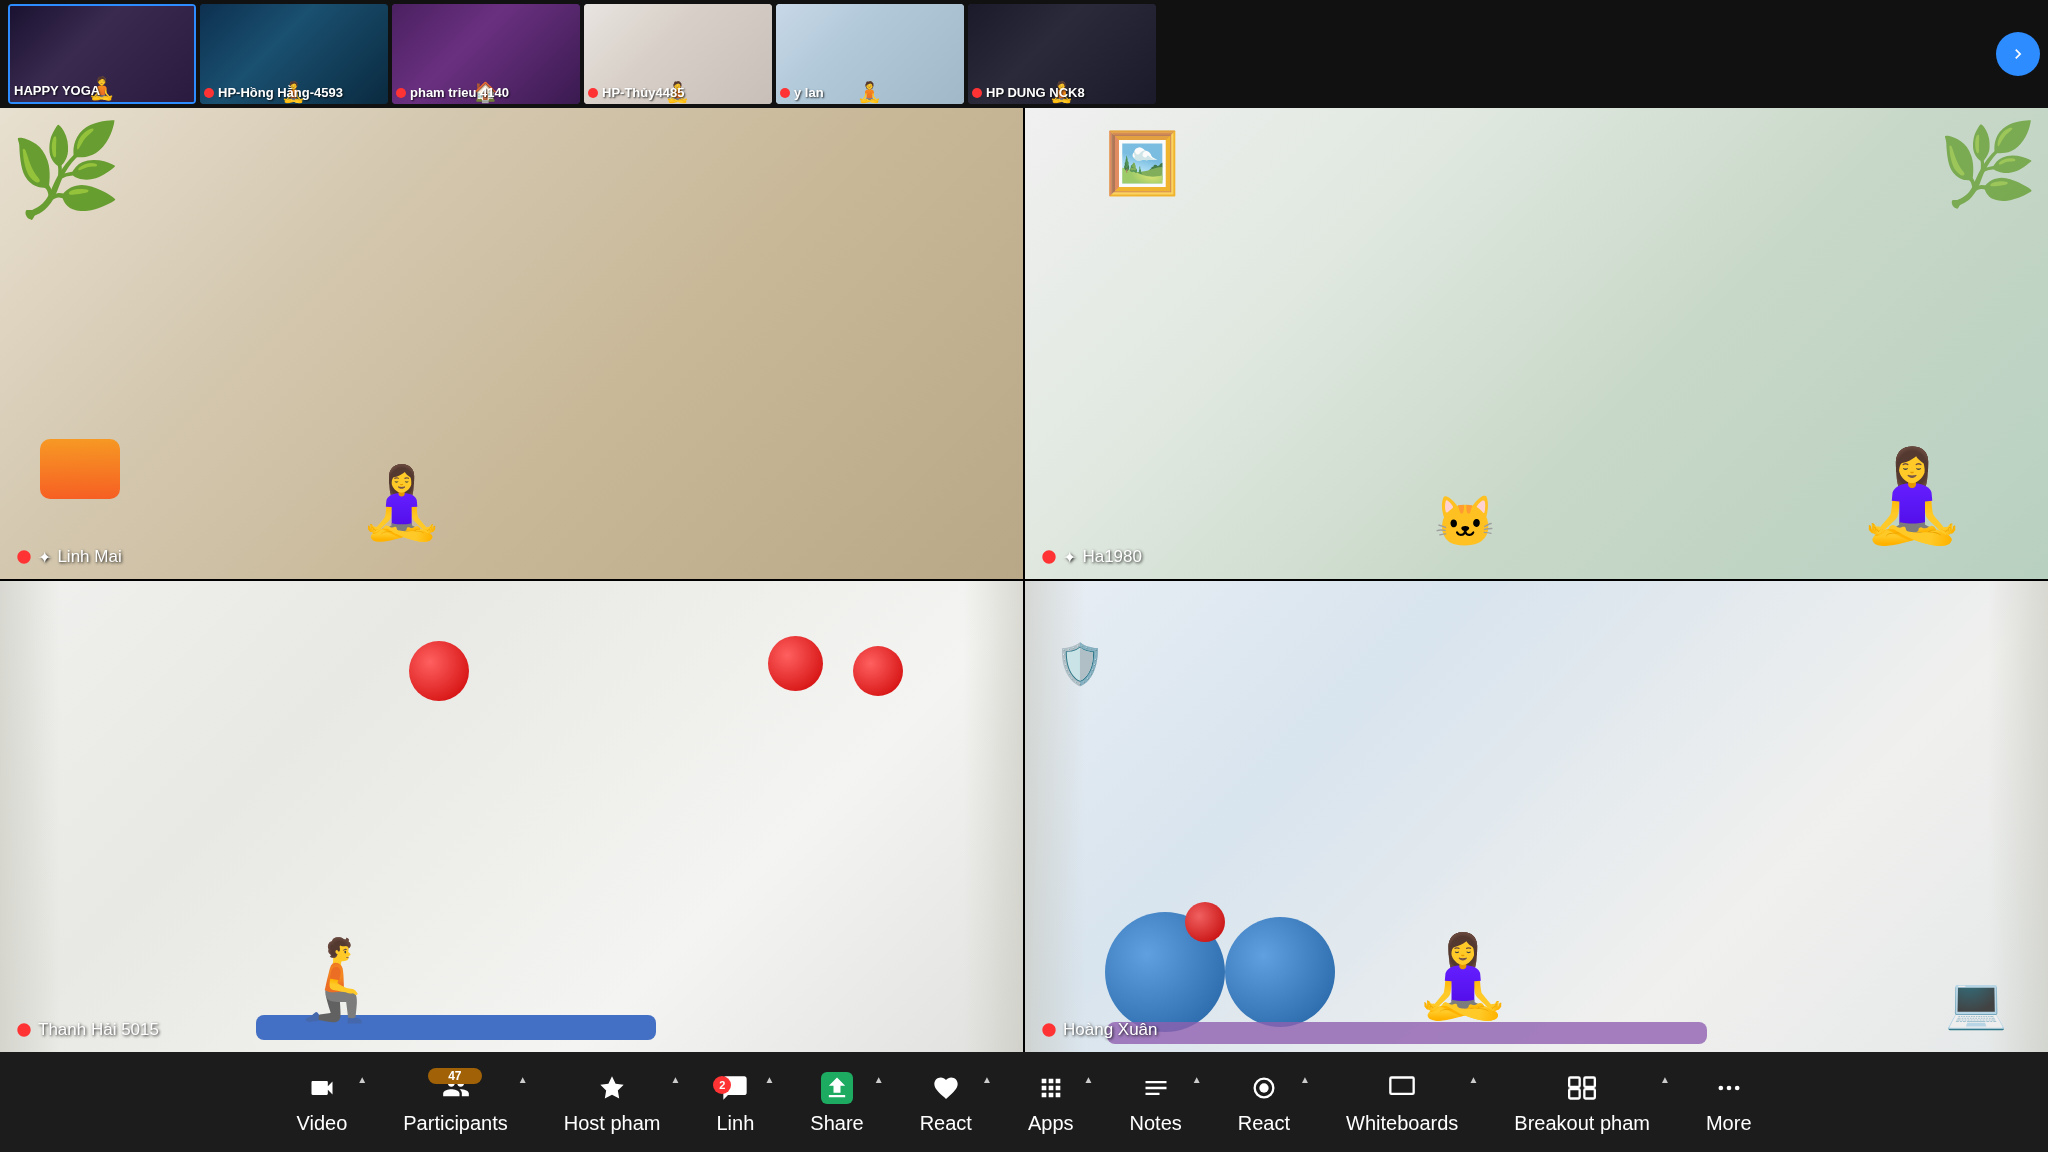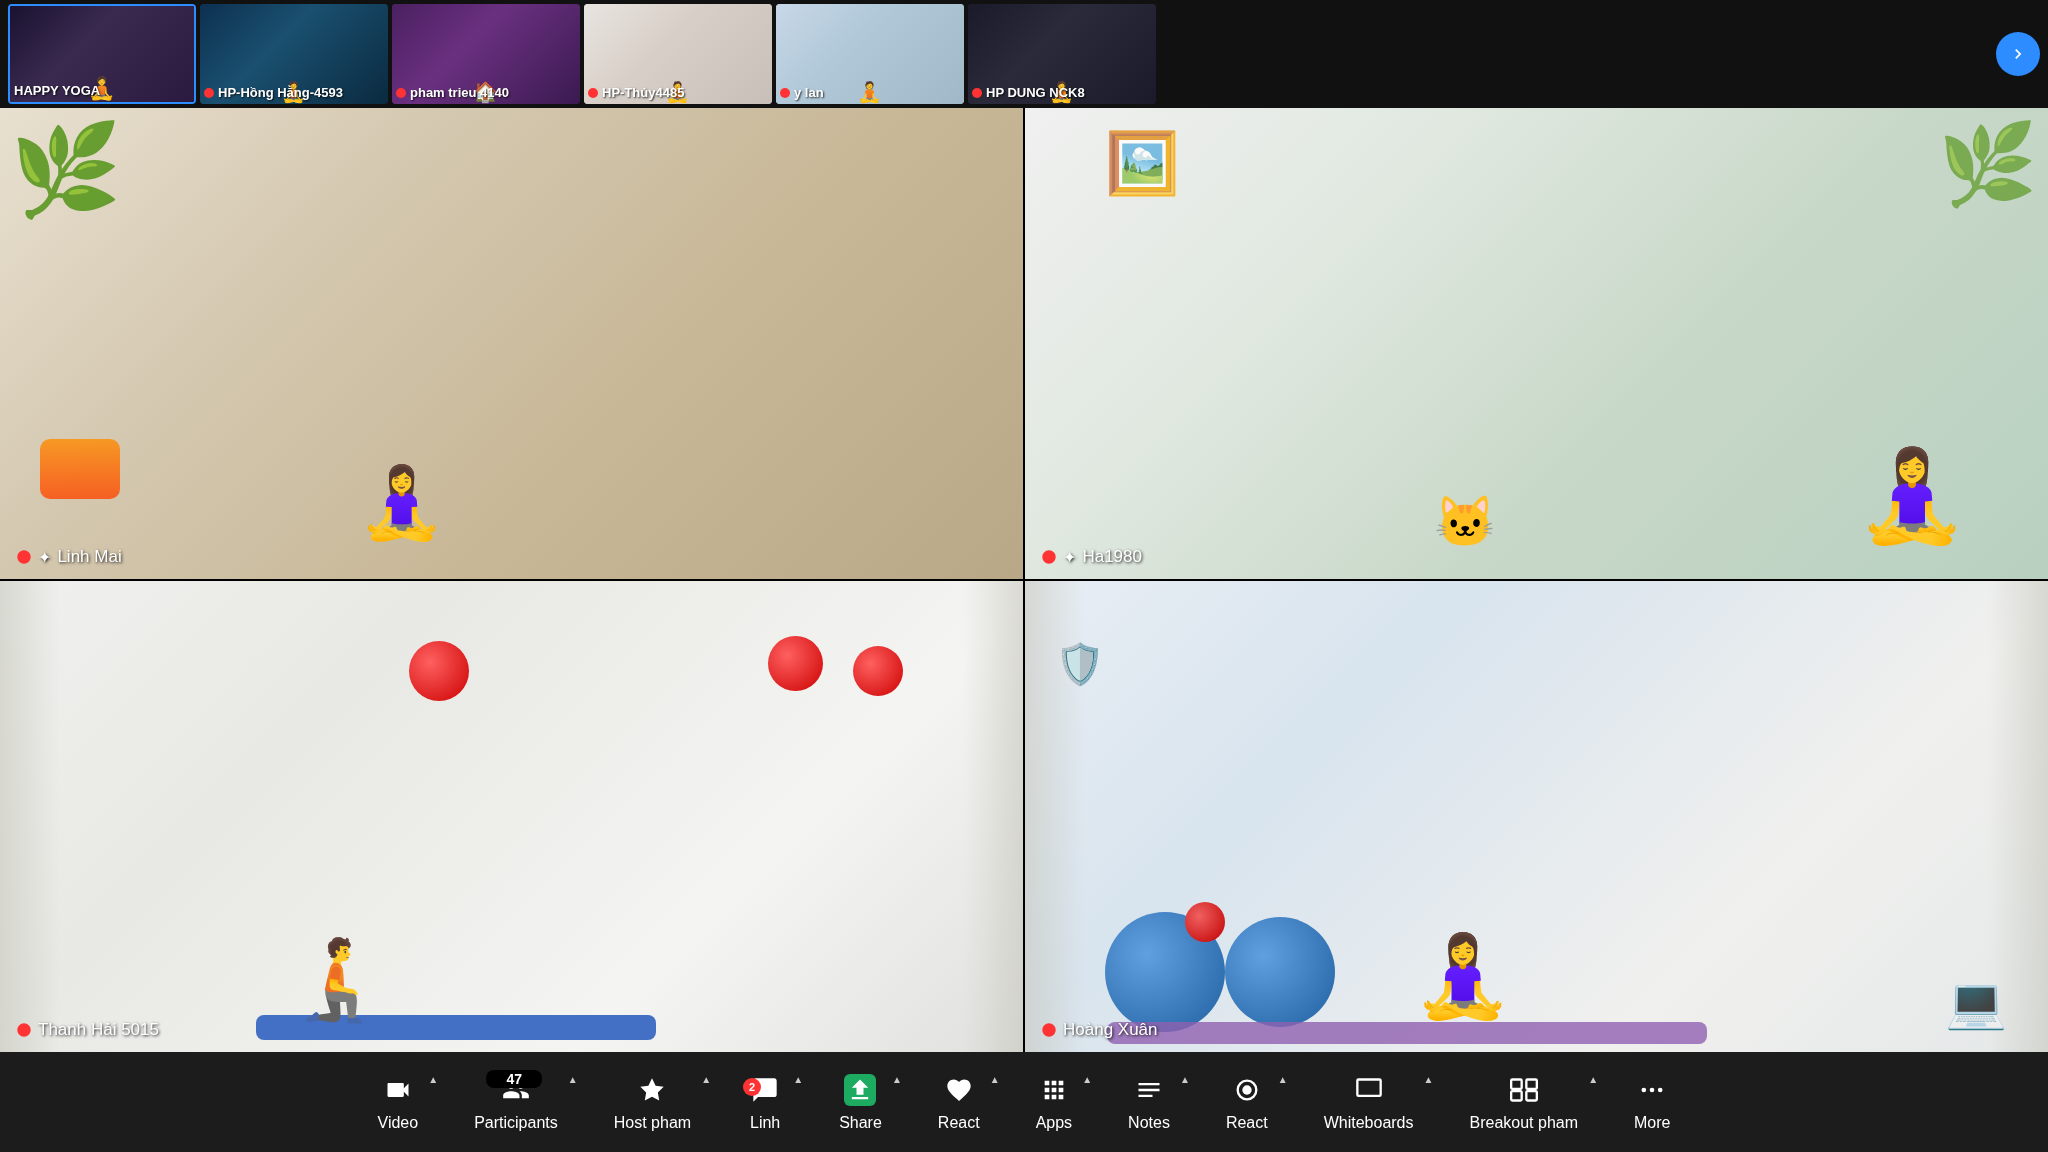--- a/index.html
+++ b/index.html
@@ -209,21 +209,21 @@
       display: flex;
       align-items: center;
       justify-content: center;
     }
     .tool-icon svg {
       fill: #fff;
       width: 28px;
       height: 28px;
     }
     .tool-label {
-      font-size: 16px;
+      font-size: 20px;
       color: #fff;
       white-space: nowrap;
     }
 
     .tool-btn .caret {
       position: absolute;
       top: 12px;
       right: 8px;
       font-size: 10px;
       color: #ccc;
@@ -466,21 +466,21 @@
     </div>
     <span class="caret">▲</span>
     <span class="tool-label">Video</span>
   </div>
 
   <div class="tool-btn">
     <div class="tool-icon" style="position:relative;">
       <svg viewBox="0 0 24 24">
         <path d="M16 11c1.66 0 2.99-1.34 2.99-3S17.66 5 16 5c-1.66 0-3 1.34-3 3s1.34 3 3 3zm-8 0c1.66 0 2.99-1.34 2.99-3S9.66 5 8 5C6.34 5 5 6.34 5 8s1.34 3 3 3zm0 2c-2.33 0-7 1.17-7 3.5V19h14v-2.5c0-2.33-4.67-3.5-7-3.5zm8 0c-.29 0-.62.02-.97.05 1.16.84 1.97 1.97 1.97 3.45V19h6v-2.5c0-2.33-4.67-3.5-7-3.5z"></path>
       </svg>
-      <span style="position:absolute;top:-2px;right:-8px;background:#000000;color:#fff;font-size:14px;font-weight:bold;padding:1px 20px;border-radius:8px;">47</span>
+      <span style="position:absolute;top:-2px;right:-8px;background:#a16207;color:#fff;font-size:12px;font-weight:bold;padding:1px 20px;border-radius:8px;">47</span>
     </div>
     <span class="caret">▲</span>
     <span class="tool-label">Participants</span>
   </div>
 
   <div class="tool-btn">
     <div class="tool-icon">
       <svg viewBox="0 0 24 24">
         <path d="M12 2l3.09 6.26L22 9.27l-5 4.87 1.18 6.88L12 17.77l-6.18 3.25L7 14.14 2 9.27l6.91-1.01L12 2z"></path>
       </svg>

